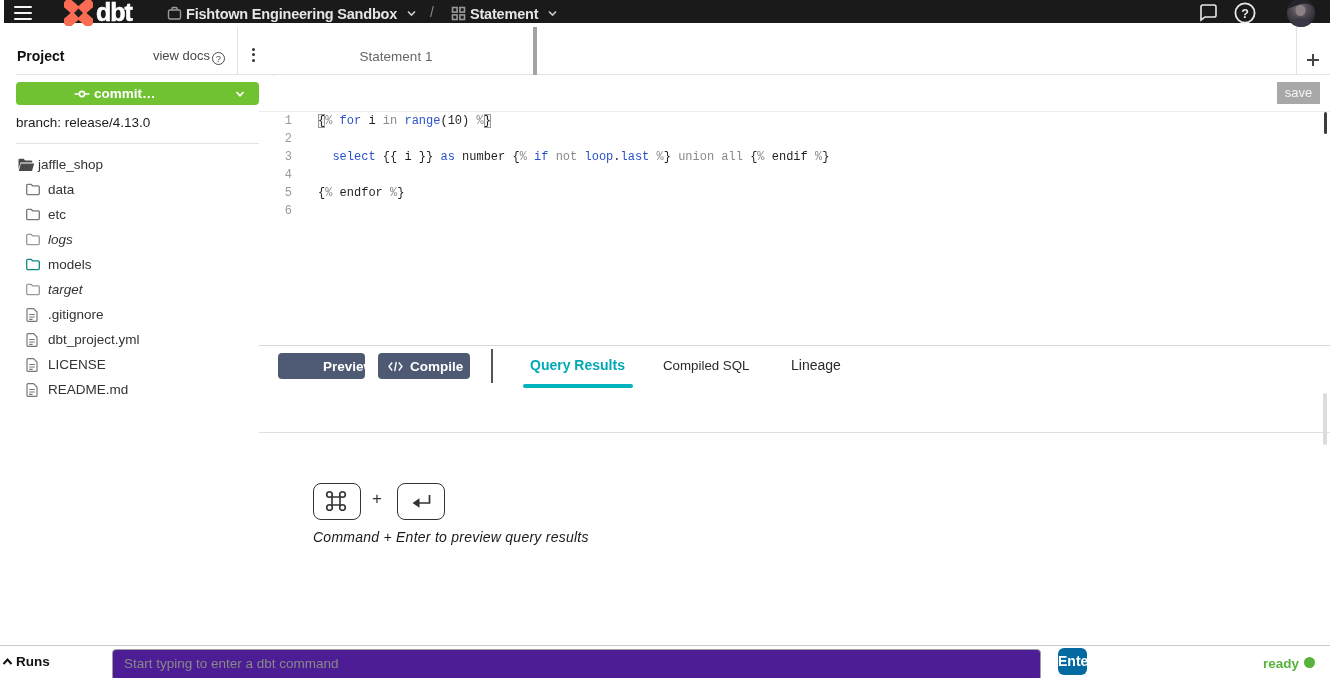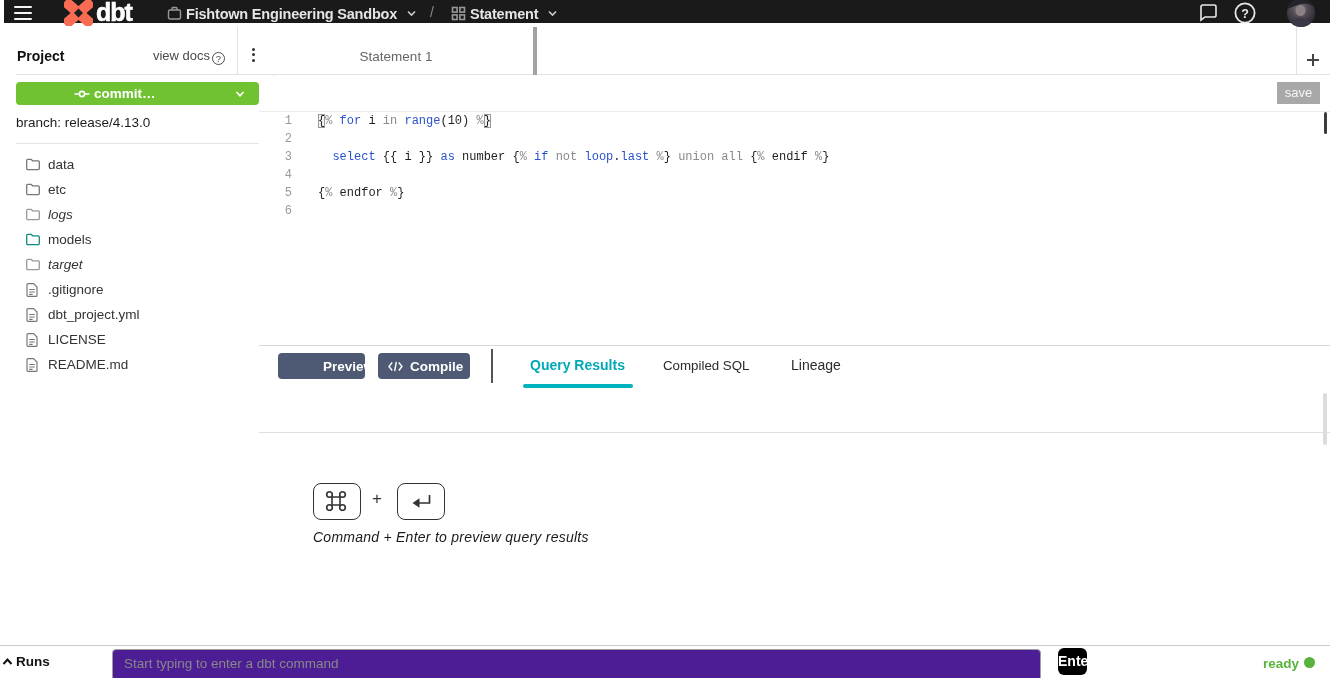--- a/index.html
+++ b/index.html
@@ -89,21 +89,21 @@
 .hintplus { position:absolute; left:113px; top:143px; font-size:17px; color:#333; }
 .hinttext { position:absolute; left:54px; top:183px; font-size:14px; font-style:italic; color:#1a1a1a; letter-spacing:0.25px; }
 .pscroll { position:absolute; left:1064px; top:47px; width:4px; height:52px; background:#dcdcdc; border-radius:2px; }
 
 
 .bottombar { position:absolute; left:0; top:645px; width:1330px; height:33px; border-top:1px solid #c9c9c9; background:#fff;padding-left:8px; }
 .runs { position:absolute; left:16px; top:8px; font-size:13.5px; font-weight:bold; color:#111; }
 .runchev { position:absolute; left:2px; top:11px; }
 .cmdinput { position:absolute; left:112px; top:3px; width:929px; height:32px; border:1px solid #9f9f9f; border-radius:4px; background:#4c1d95; }
 .cmdinput span { position:absolute; left:11px; top:6px; font-size:13.5px; color:#888; }
-.enterbtn { position:absolute; left:1058px; top:2px; width:29px; height:27px; background:#000000; border-radius:6px; color:#fff; font-size:14px; font-weight:bold; text-align:center; line-height:26px; }
+.enterbtn { position:absolute; left:1058px; top:2px; width:29px; height:27px; background:#0369a1; border-radius:6px; color:#fff; font-size:14px; font-weight:bold; text-align:center; line-height:26px; }
 .ready { position:absolute; right:31px; top:10px; font-size:13.5px; font-weight:bold; color:#57b33b; }
 .readydot { position:absolute; right:15px; top:11px; width:11px; height:11px; border-radius:50%; background:#57b33b; }
 </style>
 </head>
 <body>
 <div class="page">
 
   <div class="navbar">
     <div class="hamburger">
         <div></div>
@@ -192,20 +192,27 @@
         <path d="M0.5 7 H5.2 M10.8 7 H15.5"></path>
       </svg>
       <div class="lbl">commit…</div>
       <svg class="cchev" width="10" height="8" viewBox="0 0 10 8" fill="none" stroke="#fff" stroke-width="1.7">
           <path d="M1.5 2 L5 5.8 L8.5 2"></path>
         </svg>
     </div>
     <div class="branch">branch: release/4.13.0</div>
     <div class="sdivider"></div>
     <div class="tree">
+      <div class="trow root">
+        <svg class="ticon" width="17" height="14" viewBox="0 0 17 14" fill="#4a4a4a">
+          <path d="M0.5 2 a1.2 1.2 0 0 1 1.2-1.2 h4 l1.4 1.6 h6 a1.2 1.2 0 0 1 1.2 1.2 v1 H2.6 L0.5 11 Z"></path>
+          <path d="M2.8 5.4 h13.4 L14 13 H0.8 Z"></path>
+        </svg>
+        <div class="tlabel">jaffle_shop</div>
+      </div>
       <div class="trow">
           <svg class="ticon" width="14" height="13" viewBox="0 0 14 13" fill="none" stroke="#777" stroke-width="1.3">
             <path d="M0.7 2.4 a1.1 1.1 0 0 1 1.1-1.1 h3.4 l1.3 1.5 h5.7 a1.1 1.1 0 0 1 1.1 1.1 v6.7 a1.1 1.1 0 0 1-1.1 1.1 H1.8 a1.1 1.1 0 0 1-1.1-1.1 Z"></path>
           </svg>
           <div class="tlabel">data</div>
         </div>
       <div class="trow">
           <svg class="ticon" width="14" height="13" viewBox="0 0 14 13" fill="none" stroke="#777" stroke-width="1.3">
             <path d="M0.7 2.4 a1.1 1.1 0 0 1 1.1-1.1 h3.4 l1.3 1.5 h5.7 a1.1 1.1 0 0 1 1.1 1.1 v6.7 a1.1 1.1 0 0 1-1.1 1.1 H1.8 a1.1 1.1 0 0 1-1.1-1.1 Z"></path>
           </svg>

